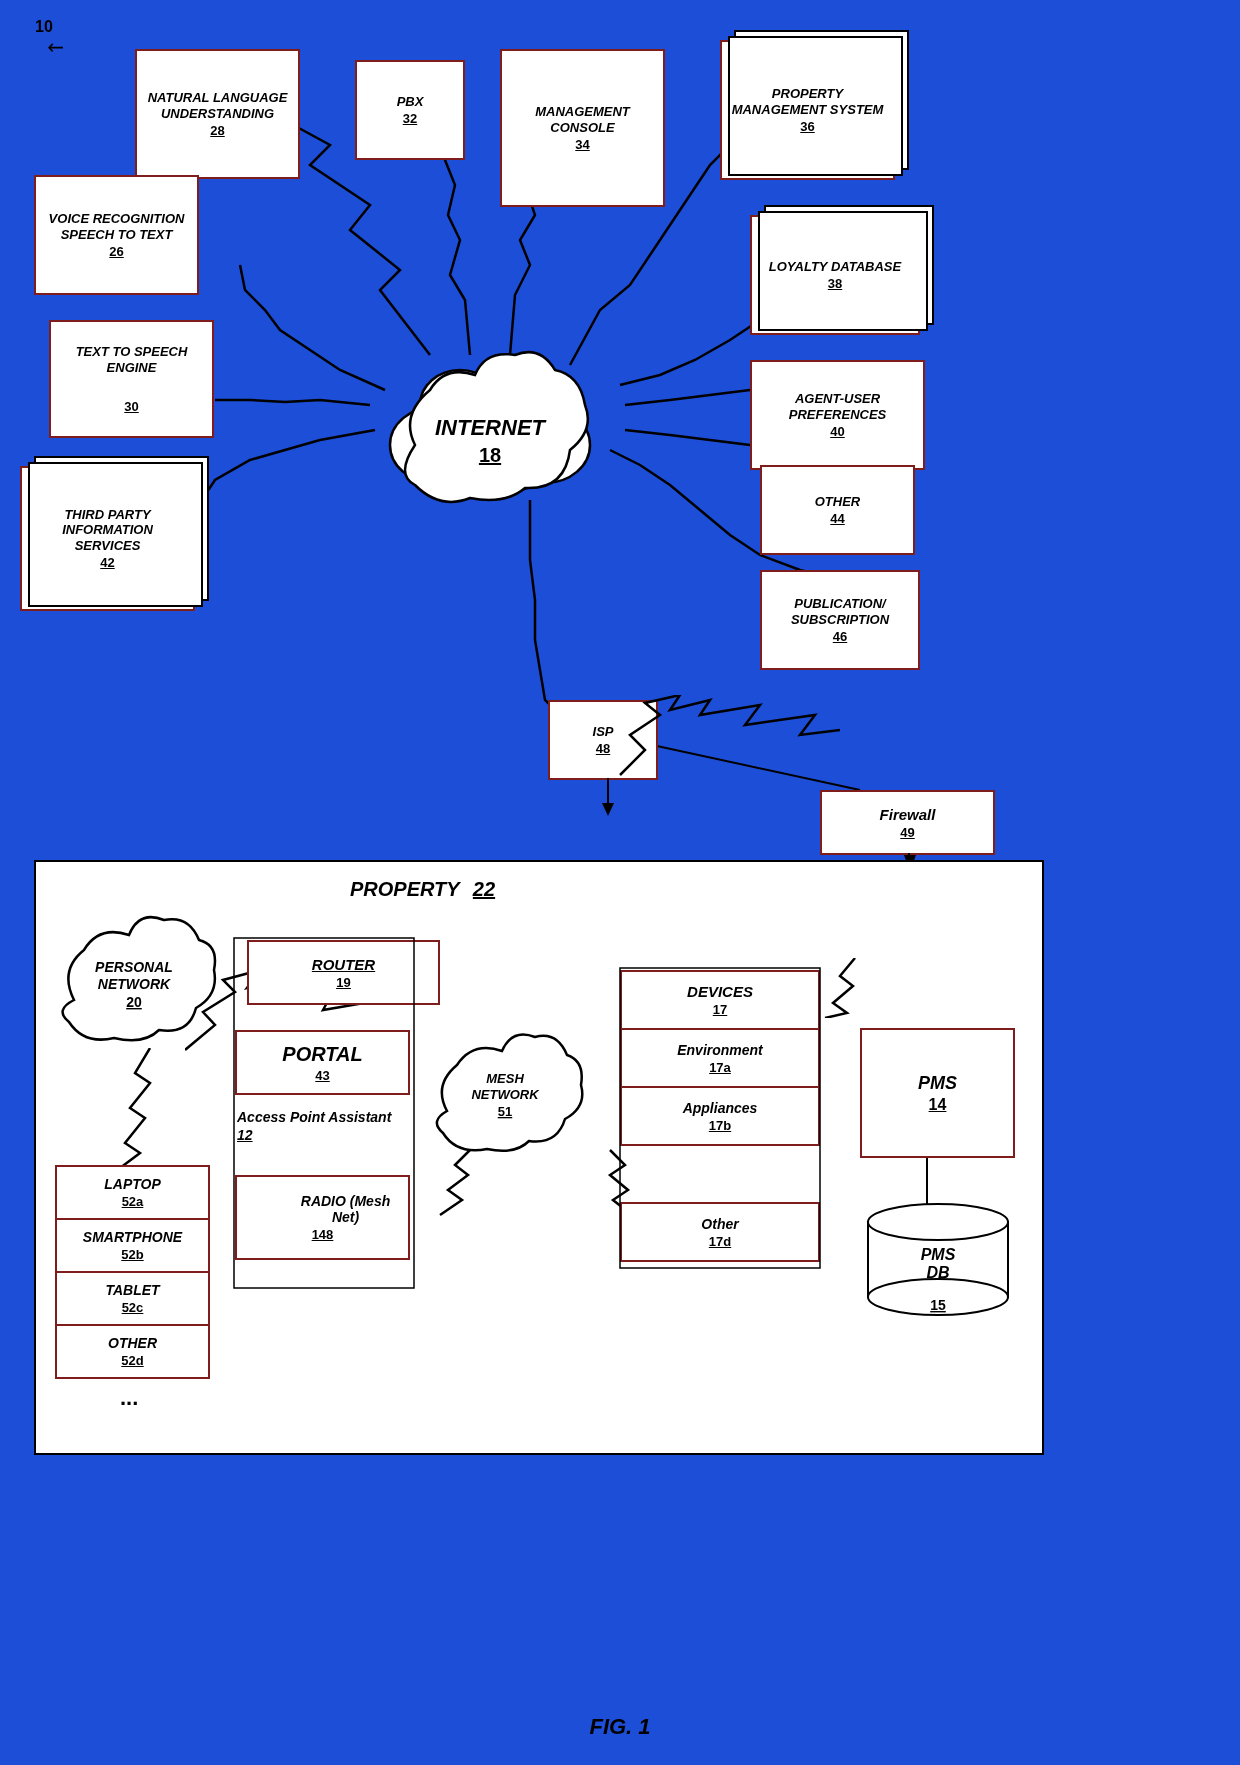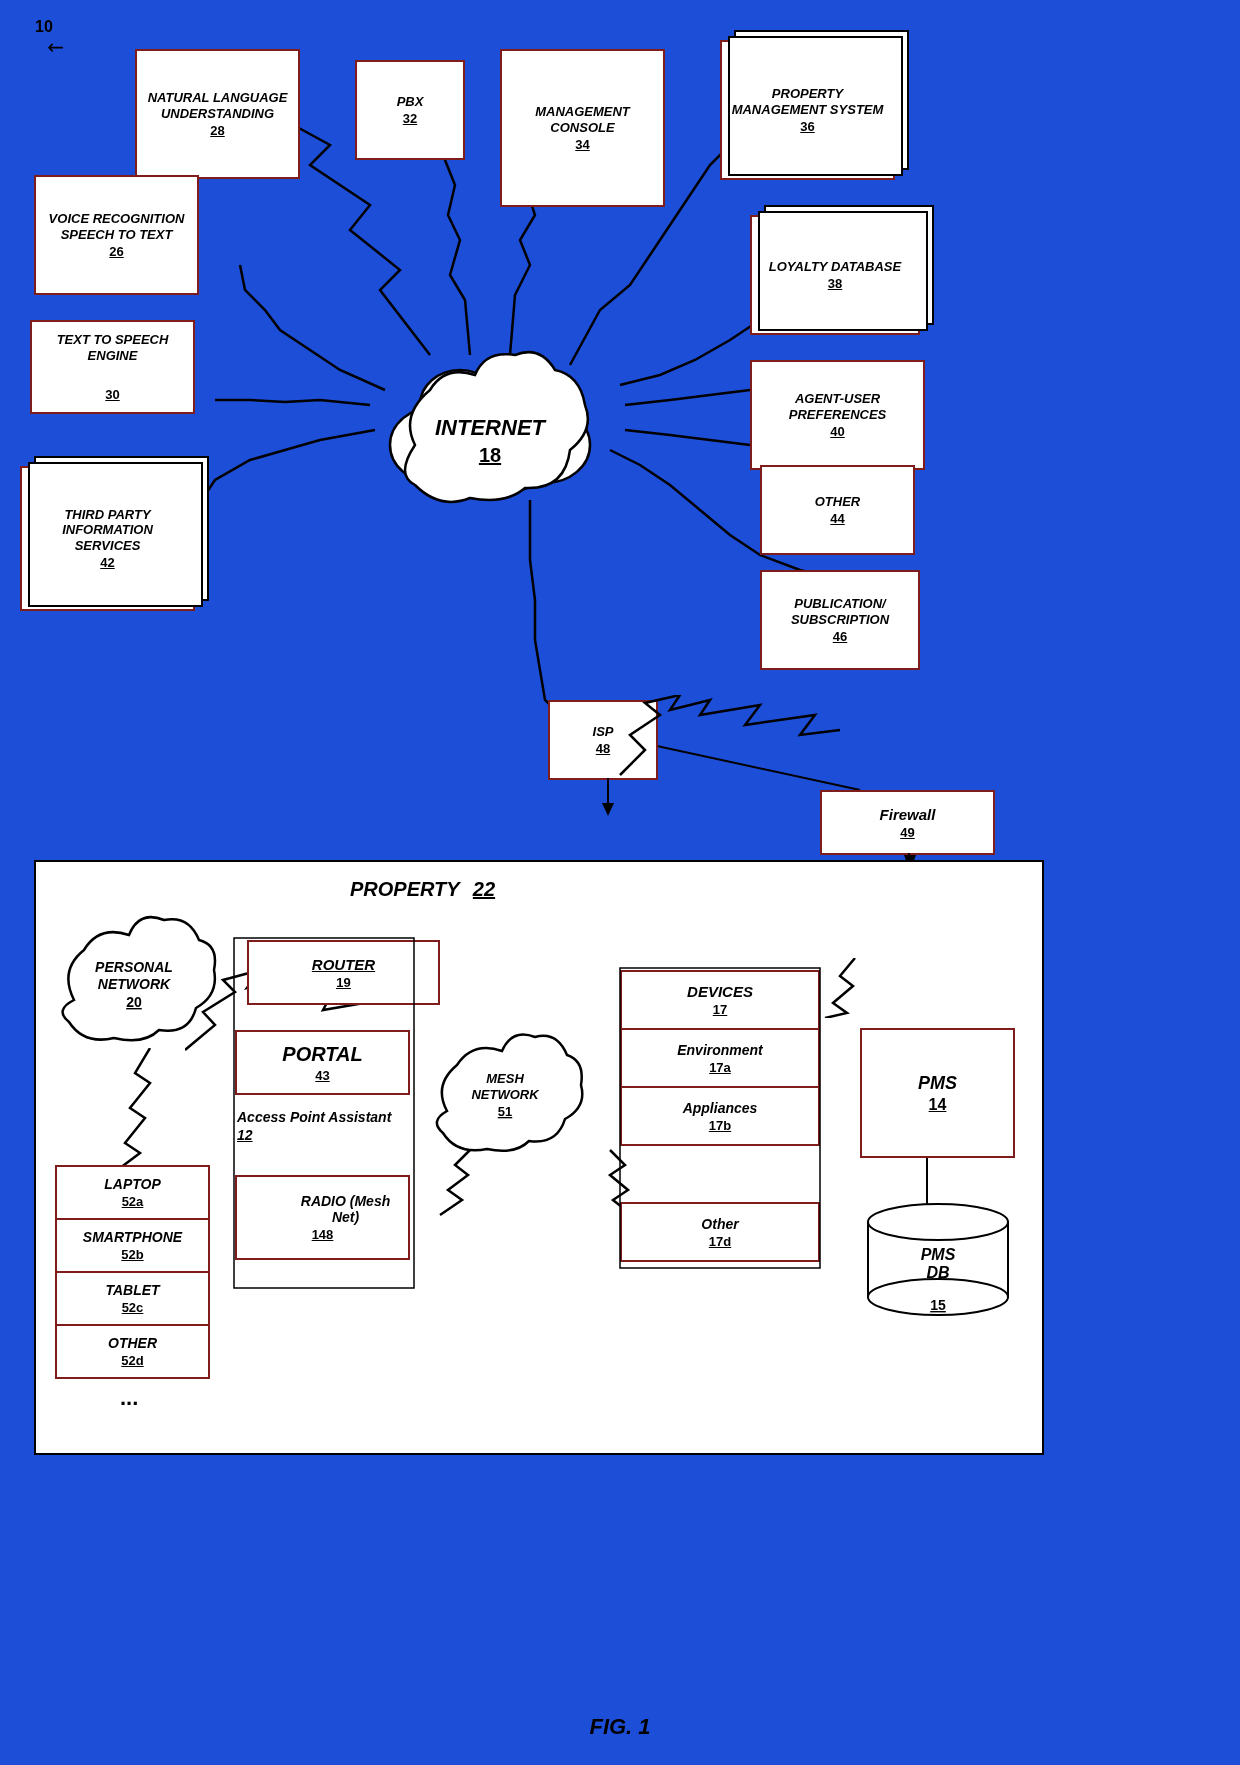--- a/index.html
+++ b/index.html
@@ -159,21 +159,21 @@
   <div class="box stacked" style="left:720px;top:40px;width:175px;height:140px;z-index:1;">
     <span class="box-label">PROPERTY MANAGEMENT SYSTEM</span>
     <span class="box-num">36</span>
   </div>
 
   <div class="box" style="left:34px;top:175px;width:165px;height:120px;">
     <span class="box-label">VOICE RECOGNITION SPEECH TO TEXT</span>
     <span class="box-num">26</span>
   </div>
 
-  <div class="box" style="left:30px;top:320px;width:165px;height:94px;gap:21px;">
+  <div class="box" style="left:49px;top:320px;width:165px;height:118px;gap:21px;">
     <span class="box-label">TEXT TO SPEECH ENGINE</span>
     <span class="box-num">30</span>
   </div>
 
   <div class="box stacked" style="left:750px;top:215px;width:170px;height:120px;z-index:1;">
     <span class="box-label">LOYALTY DATABASE</span>
     <span class="box-num">38</span>
   </div>
 
   <div class="box" style="left:750px;top:360px;width:175px;height:110px;">

